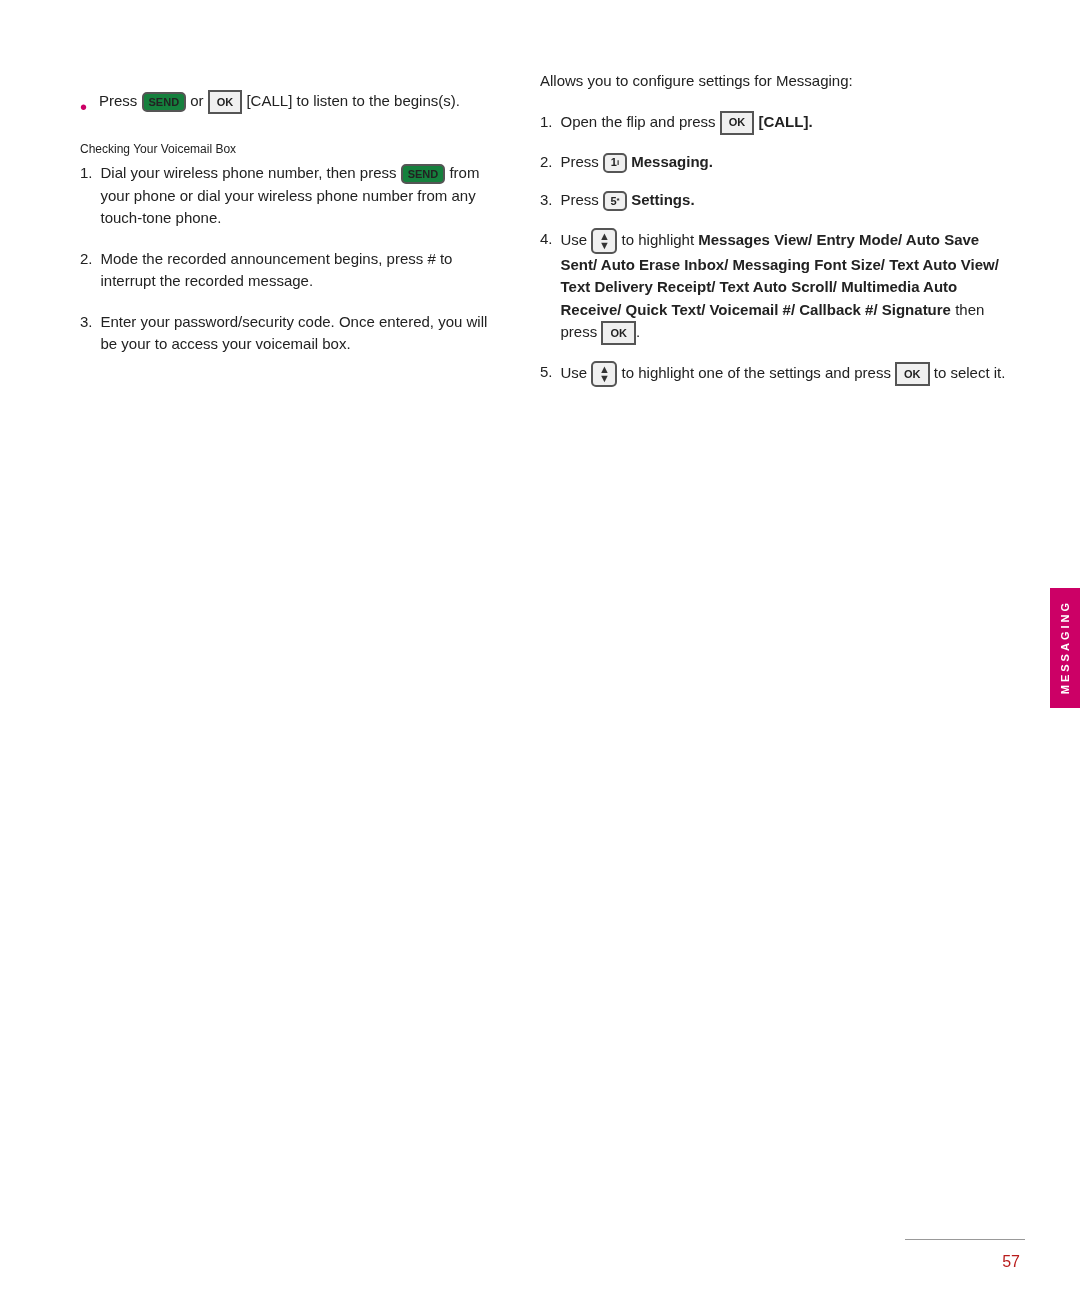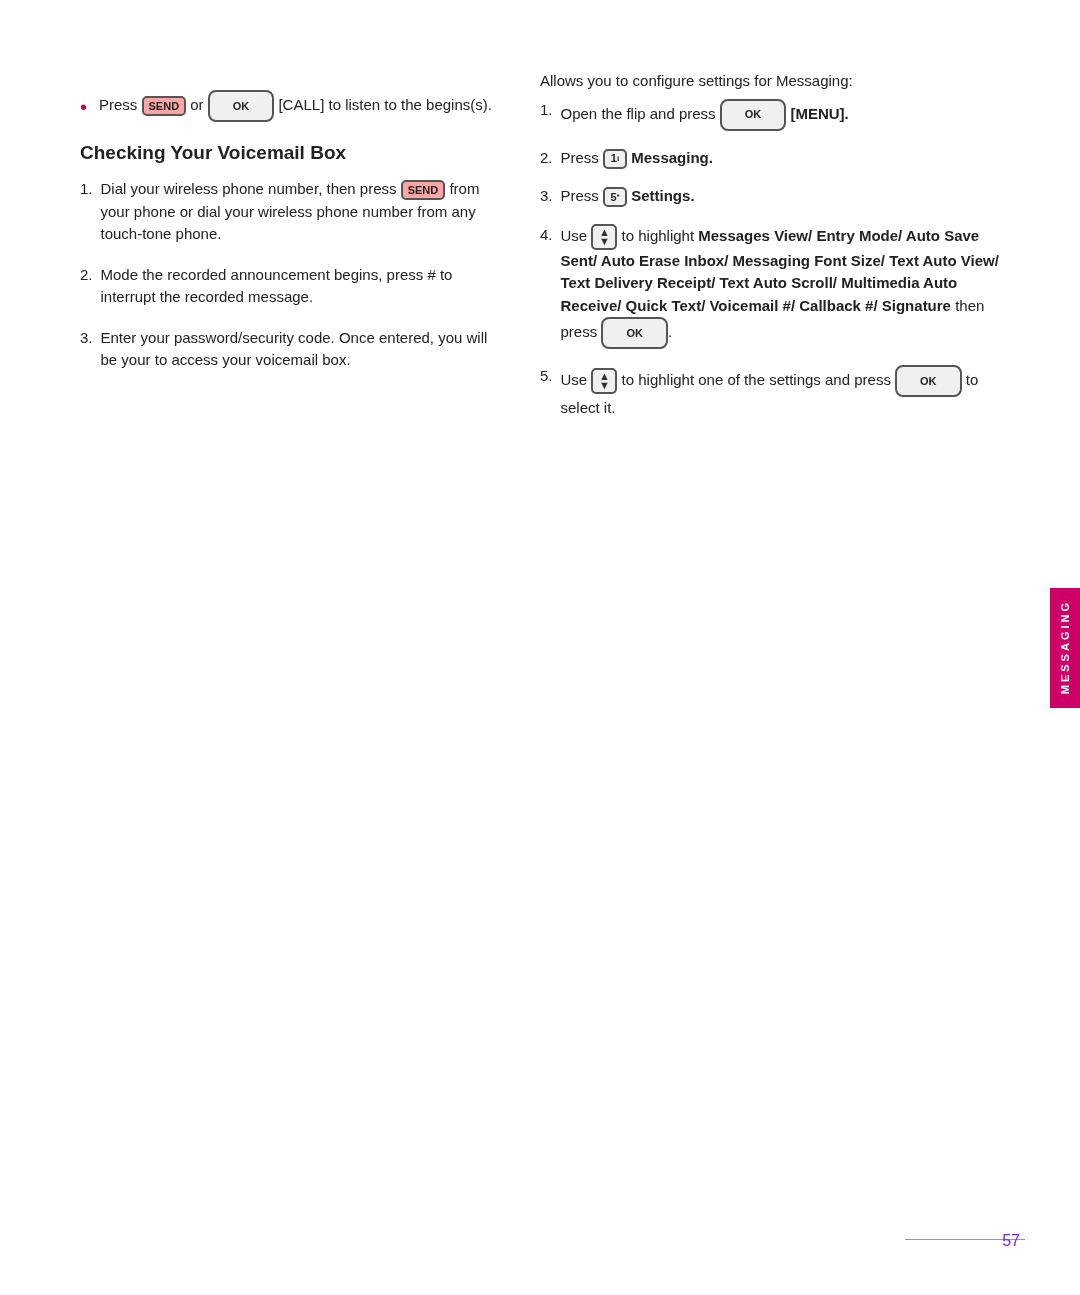--- a/index.html
+++ b/index.html
@@ -35,41 +35,41 @@
     
     .btn-key {
       display: inline-flex;
       align-items: center;
       justify-content: center;
       border: 2px solid #555;
       border-radius: 5px;
       padding: 1px 5px;
       font-size: 11px;
       font-weight: bold;
-      background: #fca5a5;
+      background: #15803d;
       color: #222;
       min-width: 36px;
       height: 20px;
       vertical-align: middle;
       line-height: 1;
     }
 
     .btn-ok {
       display: inline-flex;
       align-items: center;
       justify-content: center;
       border: 2px solid #555;
-      border-radius: 8px;
-      padding: 1px 23px;
+      border-radius: 0;
+      padding: 1px 7px;
       font-size: 11px;
       font-weight: bold;
       background: #f0f0f0;
       color: #222;
       min-width: 28px;
-      height: 32px;
+      height: 24px;
       vertical-align: middle;
     }
 
     .btn-nav {
       display: inline-flex;
       align-items: center;
       justify-content: center;
       border: 2px solid #555;
       border-radius: 5px;
       width: 26px;
@@ -111,23 +111,23 @@
       margin-top: 2px;
       flex-shrink: 0;
     }
 
     .bullet-text {
       line-height: 1.5;
     }
 
     
     .section-heading {
-      font-weight: bold;
-      font-size: 19px;
-      margin-bottom: 14px;
+      font-weight: normal;
+      font-size: 12px;
+      margin-bottom: 6px;
       margin-top: 20px;
     }
 
     
     .numbered-list {
       list-style: none;
       padding: 0;
     }
 
     .numbered-list li {
@@ -151,21 +151,21 @@
     .section-title {
       font-size: 26px;
       font-weight: bold;
       color: #cc0066;
       margin-bottom: 14px;
     }
 
     .section-intro {
       font-size: 15px;
       line-height: 1.5;
-      margin-bottom: 6px;
+      margin-bottom: 18px;
     }
 
     .right-numbered-list {
       list-style: none;
       padding: 0;
     }
 
     .right-numbered-list li {
       display: flex;
       align-items: flex-start;
@@ -193,24 +193,24 @@
       font-weight: bold;
       letter-spacing: 3px;
       writing-mode: vertical-rl;
       text-orientation: mixed;
       transform: rotate(180deg);
     }
 
     
     .page-number {
       position: absolute;
-      bottom: 45px;
+      bottom: 24px;
       right: 60px;
       font-size: 16px;
-      color: #6d28d9;
+      color: #b91c1c;
     }
 
     
     .divider {
       position: absolute;
       bottom: 55px;
       right: 55px;
       width: 120px;
       height: 1px;
       background: #999;
@@ -269,21 +269,21 @@
 
     <div class="section-intro">Allows you to configure settings for Messaging:</div>
 
     <ol class="right-numbered-list">
 
       <li>
         <span class="num-label">1.</span>
         <span class="num-content">
           Open the flip and press
           <span class="btn-ok">OK</span>
-          <strong> [MENU].</strong>
+          <strong> [CALL].</strong>
         </span>
       </li>
 
       <li>
         <span class="num-label">2.</span>
         <span class="num-content">
           Press
           <span class="btn-num">1<sup style="font-size:8px">i</sup></span>
           <strong> Messaging.</strong>
         </span>

